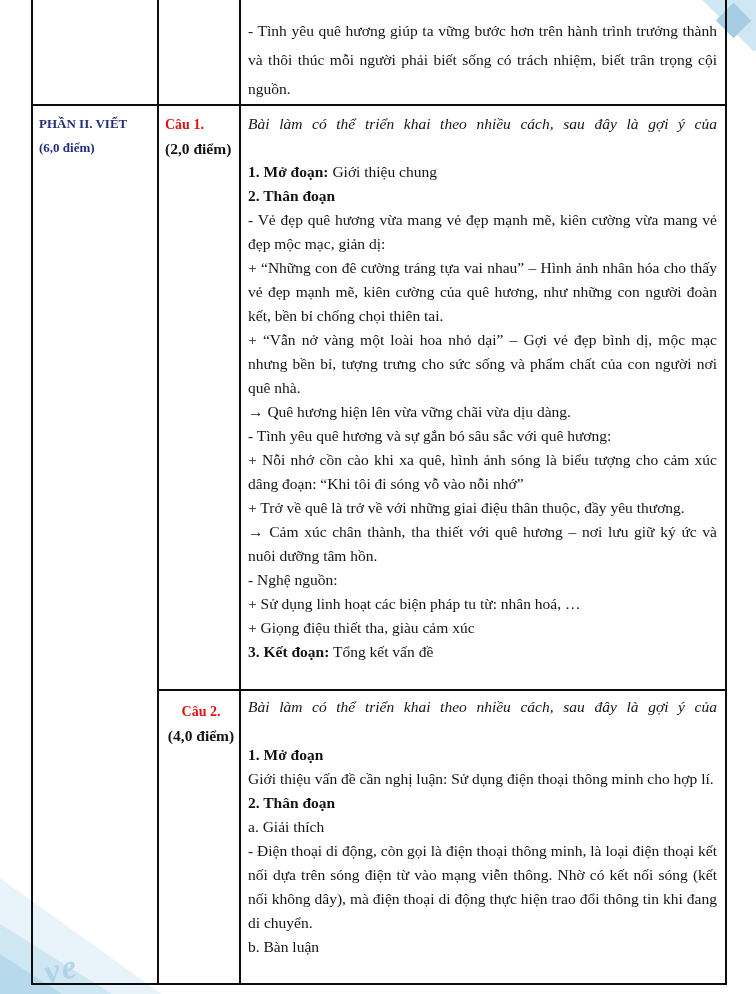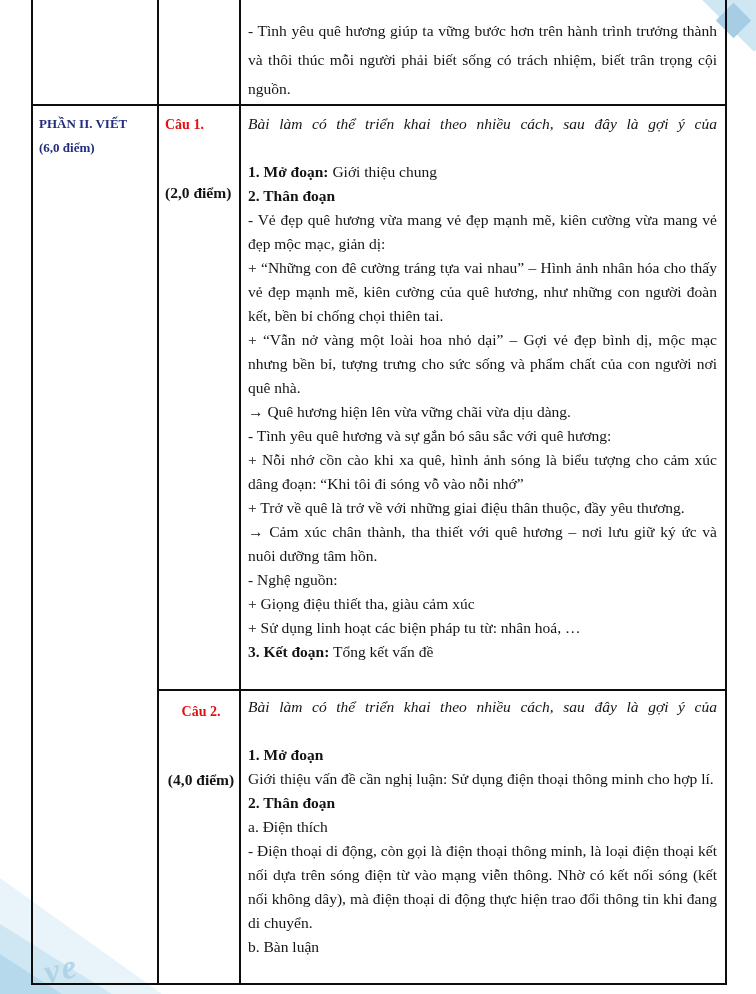--- a/index.html
+++ b/index.html
@@ -77,21 +77,20 @@
     font-weight:bold; color:#222d7d; font-size:13px; line-height:24px;
     white-space:nowrap;
   }
   .qlabel {
     font-weight:bold; color:#e21111; font-size:14px; line-height:24px;
     white-space:nowrap;
   }
   .qpoints {
     font-weight:bold; color:#141414; font-size:15.5px; line-height:24px;
     white-space:nowrap;
-    margin-top:44px;
   }
 </style>
 </head>
 <body>
 
 <div class="page">
 
   <div class="decor decor-tr-light"></div>
   <div class="decor decor-tr-dark"></div>
   <div class="decor decor-bl-1"></div>
@@ -123,34 +122,34 @@
       <p class="para bold">2. Thân đoạn</p>
       <p class="para">- Vẻ đẹp quê hương vừa mang vẻ đẹp mạnh mẽ, kiên cường vừa mang vẻ đẹp mộc mạc, giản dị:</p>
       <p class="para">+ “Những con đê cường tráng tựa vai nhau” – Hình ảnh nhân hóa cho thấy vẻ đẹp mạnh mẽ, kiên cường của quê hương, như những con người đoàn kết, bền bỉ chống chọi thiên tai.</p>
       <p class="para">+ “Vẫn nở vàng một loài hoa nhỏ dại” – Gợi vẻ đẹp bình dị, mộc mạc nhưng bền bỉ, tượng trưng cho sức sống và phẩm chất của con người nơi quê nhà.</p>
       <p class="para">→ Quê hương hiện lên vừa vững chãi vừa dịu dàng.</p>
       <p class="para">- Tình yêu quê hương và sự gắn bó sâu sắc với quê hương:</p>
       <p class="para">+ Nỗi nhớ cồn cào khi xa quê, hình ảnh sóng là biểu tượng cho cảm xúc dâng đoạn: “Khi tôi đi sóng vỗ vào nỗi nhớ”</p>
       <p class="para">+ Trở về quê là trở về với những giai điệu thân thuộc, đầy yêu thương.</p>
       <p class="para">→ Cảm xúc chân thành, tha thiết với quê hương – nơi lưu giữ ký ức và nuôi dưỡng tâm hồn.</p>
       <p class="para">- Nghệ nguồn:</p>
+      <p class="para">+ Sử dụng linh hoạt các biện pháp tu từ: nhân hoá, …</p>
       <p class="para">+ Giọng điệu thiết tha, giàu cảm xúc</p>
-      <p class="para">+ Sử dụng linh hoạt các biện pháp tu từ: nhân hoá, …</p>
       <p class="para"><b>3. Kết đoạn:</b><span> Tổng kết vấn đề</span></p>
     </div>
 
     <div class="cell cell-c2 br">
       <div class="qlabel">Câu 2.</div>
       <div class="qpoints">(4,0 điểm)</div>
     </div>
 
     <div class="cell cell-c3">
       <p class="para intro">Bài làm có thể triển khai theo nhiều cách, sau đây là gợi ý của</p>
       <p class="para bold">1. Mở đoạn</p>
       <p class="para">Giới thiệu vấn đề cần nghị luận: Sử dụng điện thoại thông minh cho hợp lí.</p>
       <p class="para bold">2. Thân đoạn</p>
-      <p class="para">a. Điện thích</p>
+      <p class="para">a. Giải thích</p>
       <p class="para">- Điện thoại di động, còn gọi là điện thoại thông minh, là loại điện thoại kết nối dựa trên sóng điện từ vào mạng viễn thông. Nhờ có kết nối sóng (kết nối không dây), mà điện thoại di động thực hiện trao đổi thông tin khi đang di chuyển.</p>
       <p class="para">b. Bàn luận</p>
     </div>
 
   </div>
 </div>
 
 </body></html>

